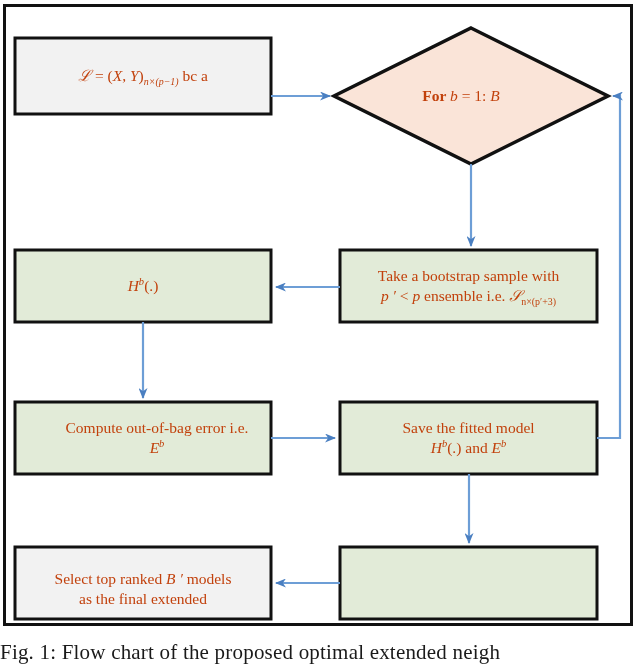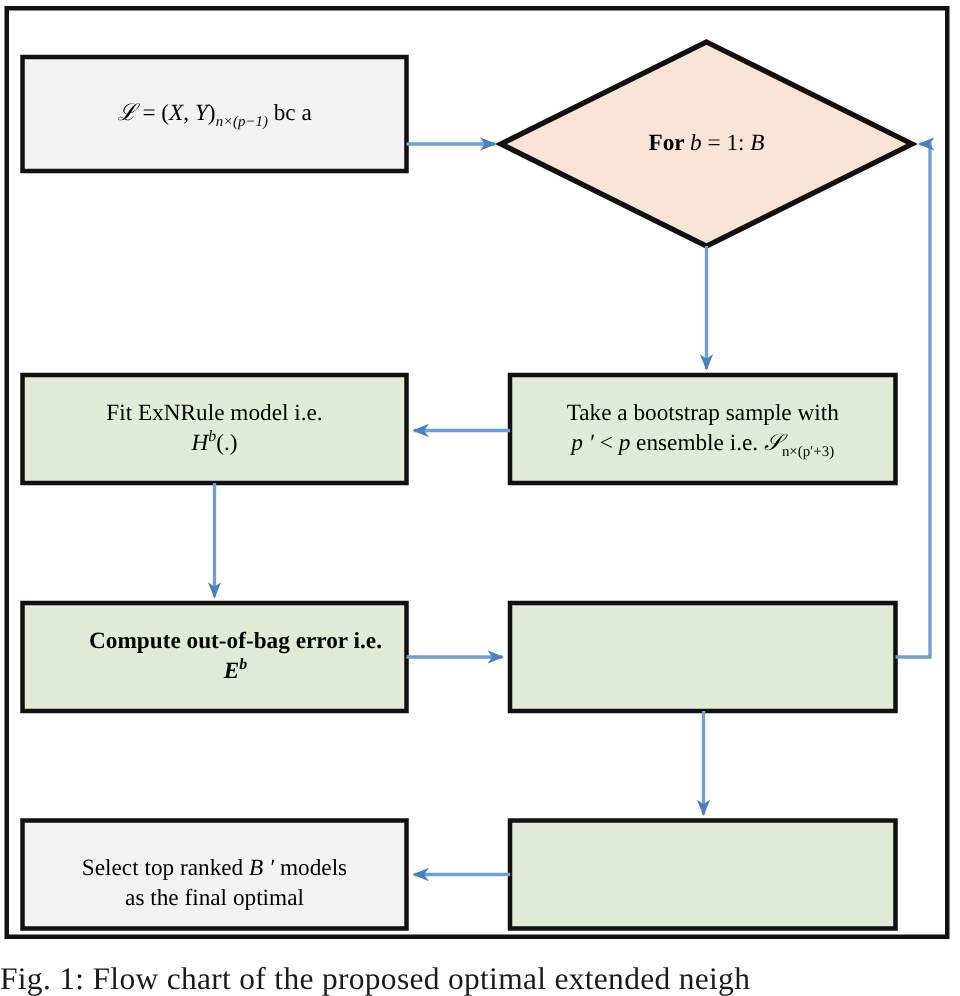--- a/index.html
+++ b/index.html
@@ -36,21 +36,21 @@
     height: 664px;
   }
   .node-text {
     position: absolute;
     display: flex;
     flex-direction: column;
     align-items: center;
     justify-content: center;
     text-align: center;
     line-height: 1.28;
-    color: #000000;
+    color: #c2410c;
     font-size: 15.5px;
     box-sizing: border-box;
     padding: 14px 6px;
   }
   .node-text .line { white-space: nowrap; }
   .mi { font-style: italic; }
   .mr { font-style: normal; }
   .bold { font-weight: bold; }
   sup.sm { font-size: 0.68em; vertical-align: super; line-height: 0; }
   sub.sm { font-size: 0.64em; vertical-align: sub; line-height: 0; }
@@ -113,43 +113,46 @@
 
     <path d="M469,474 L469,543" fill="none" stroke="#6D9ED6" stroke-width="2.2" marker-end="url(#ah)"></path>
 
     <path d="M340,583 L276,583" fill="none" stroke="#6D9ED6" stroke-width="2.2" marker-end="url(#ah)"></path>
   </svg>
 
   <div class="node-text" style="left:15px; top:38px; width:256px; height:76px;">
       <div class="line"><span class="mi">ℒ</span><span class="mr"> = (</span><span class="mi">X</span><span class="mr">, </span><span class="mi">Y</span><span class="mr">)</span><sub class="sm mi">n×(p−1)</sub><span class="mr"> bc a</span></div>
     </div>
 
-  <div class="node-text" style="left:334px; top:28px; width:274px; height:136px;">
+  <div class="node-text" style="left:324px; top:28px; width:274px; height:136px;">
       <div class="line"><span class="bold">For </span><span class="mi">b</span><span class="mr"> = 1: </span><span class="mi">B</span></div>
     </div>
 
   <div class="node-text" style="left:340px; top:250px; width:257px; height:72px;">
       <div class="line"><span class="mr">Take a bootstrap sample with</span></div>
       <div class="line"><span class="mi">p ′</span><span class="mr"> &lt; </span><span class="mi">p</span><span class="mr"> ensemble i.e. </span><span class="mi">𝒮</span><sub class="sm mr">n×(p′+3)</sub></div>
     </div>
 
   <div class="node-text" style="left:15px; top:250px; width:256px; height:72px;">
-      <div class="line"><span class="mr">Fit ExNRule model i.e.</span></div>
       <div class="line"><span class="mi">H</span><sup class="sm mi">b</sup><span class="mr">(.)</span></div>
     </div>
 
-  <div class="node-text" style="left:15px; top:402px; width:284px; height:72px;font-weight:bold;">
+  <div class="node-text" style="left:15px; top:402px; width:284px; height:72px;">
       <div class="line"><span class="mr">Compute out-of-bag error i.e.</span></div>
       <div class="line"><span class="mi">E</span><sup class="sm mi">b</sup></div>
     </div>
 
+  <div class="node-text" style="left:340px; top:402px; width:257px; height:72px;">
+      <div class="line"><span class="mr">Save the fitted model</span></div>
+      <div class="line"><span class="mi">H</span><sup class="sm mi">b</sup><span class="mr">(.) and </span><span class="mi">E</span><sup class="sm mi">b</sup></div>
+    </div>
 
 
   <div class="node-text" style="left:15px; top:547px; width:256px; height:83px;">
       <div class="line"><span class="mr">Select top ranked </span><span class="mi">B ′</span><span class="mr"> models</span></div>
-      <div class="line"><span class="mr">as the final optimal</span></div>
+      <div class="line"><span class="mr">as the final extended</span></div>
     </div>
 
   <div class="cap">
     <span class="capline">Fig. 1: Flow chart of the proposed optimal extended neigh</span>
   </div>
 
 </div>
 
 </body></html>

